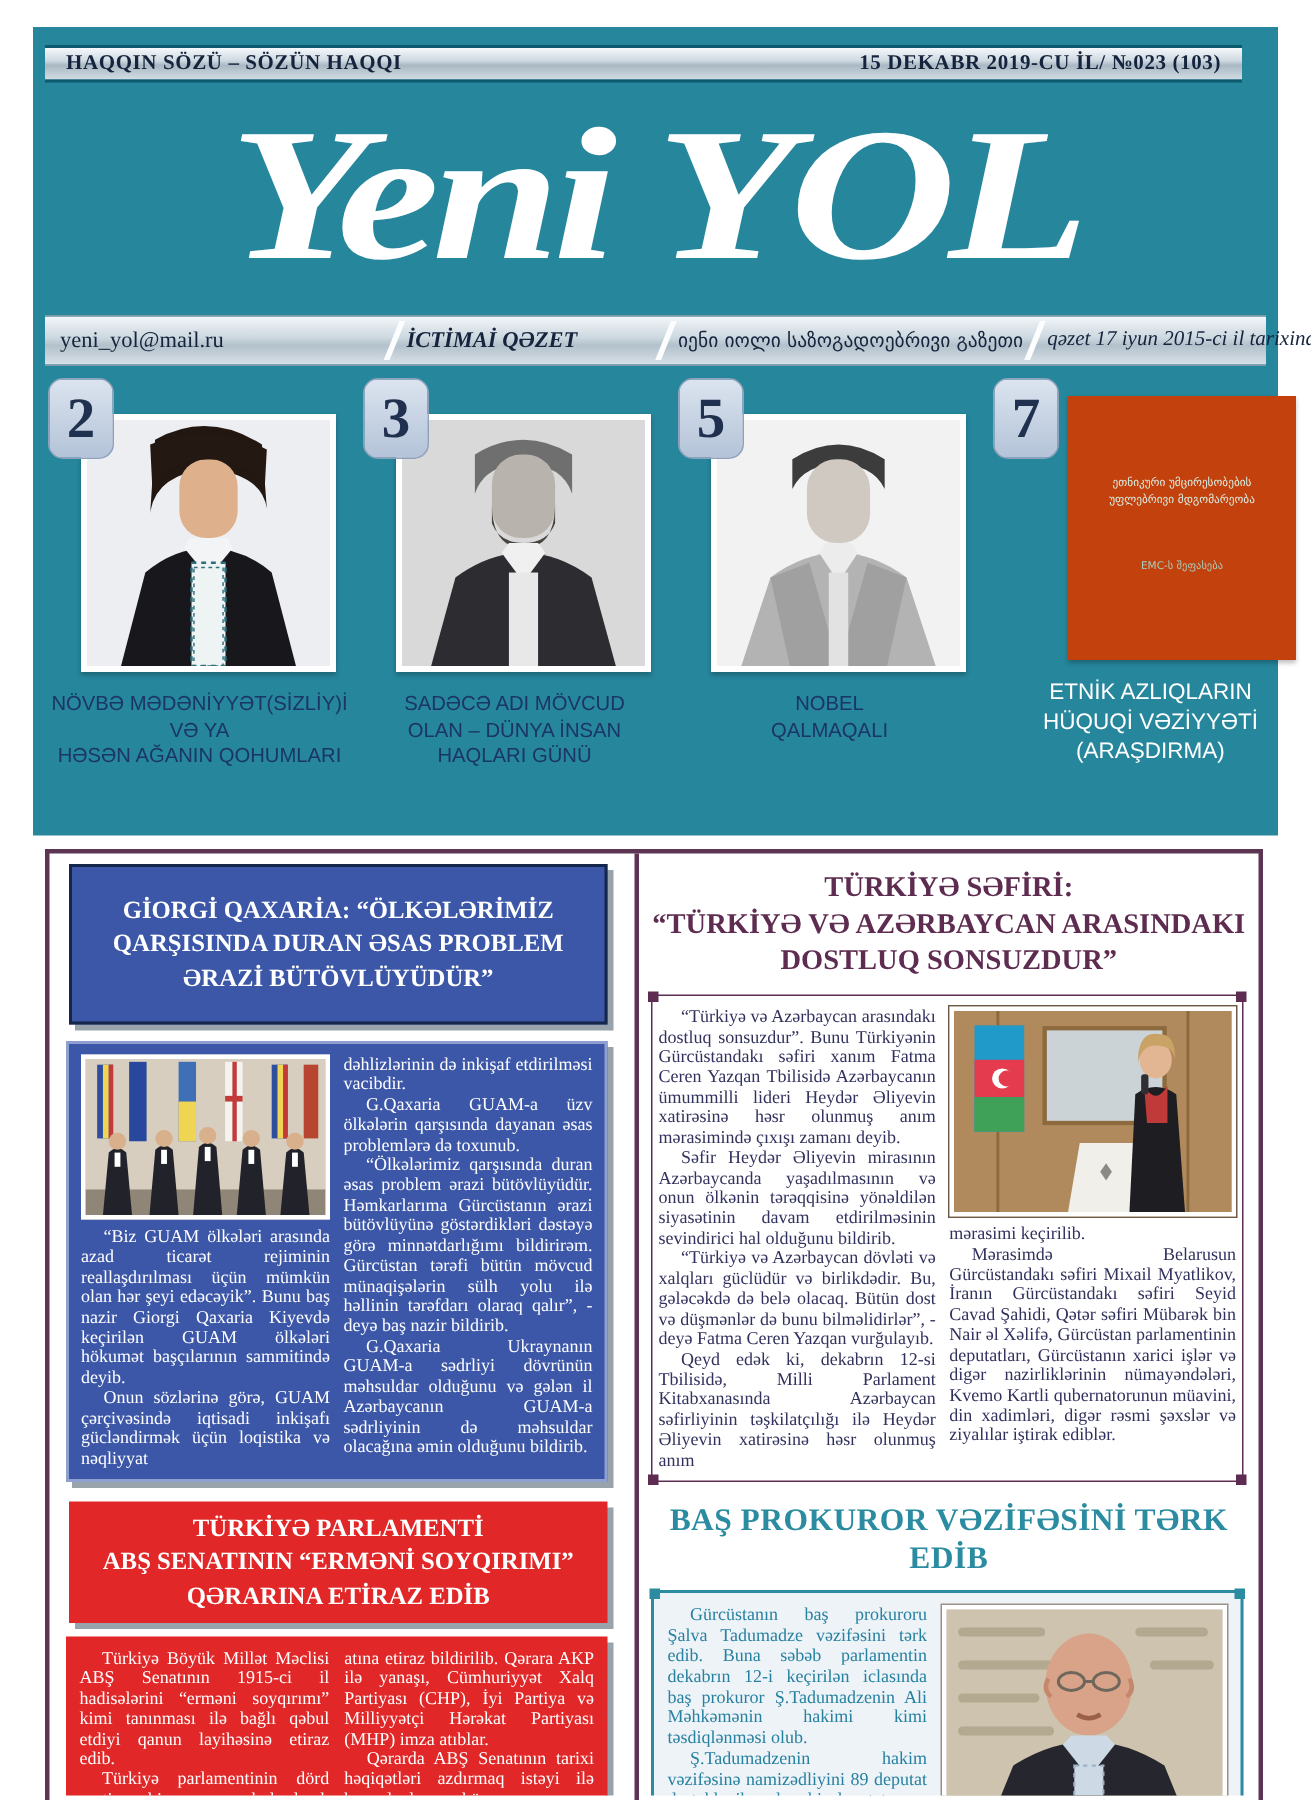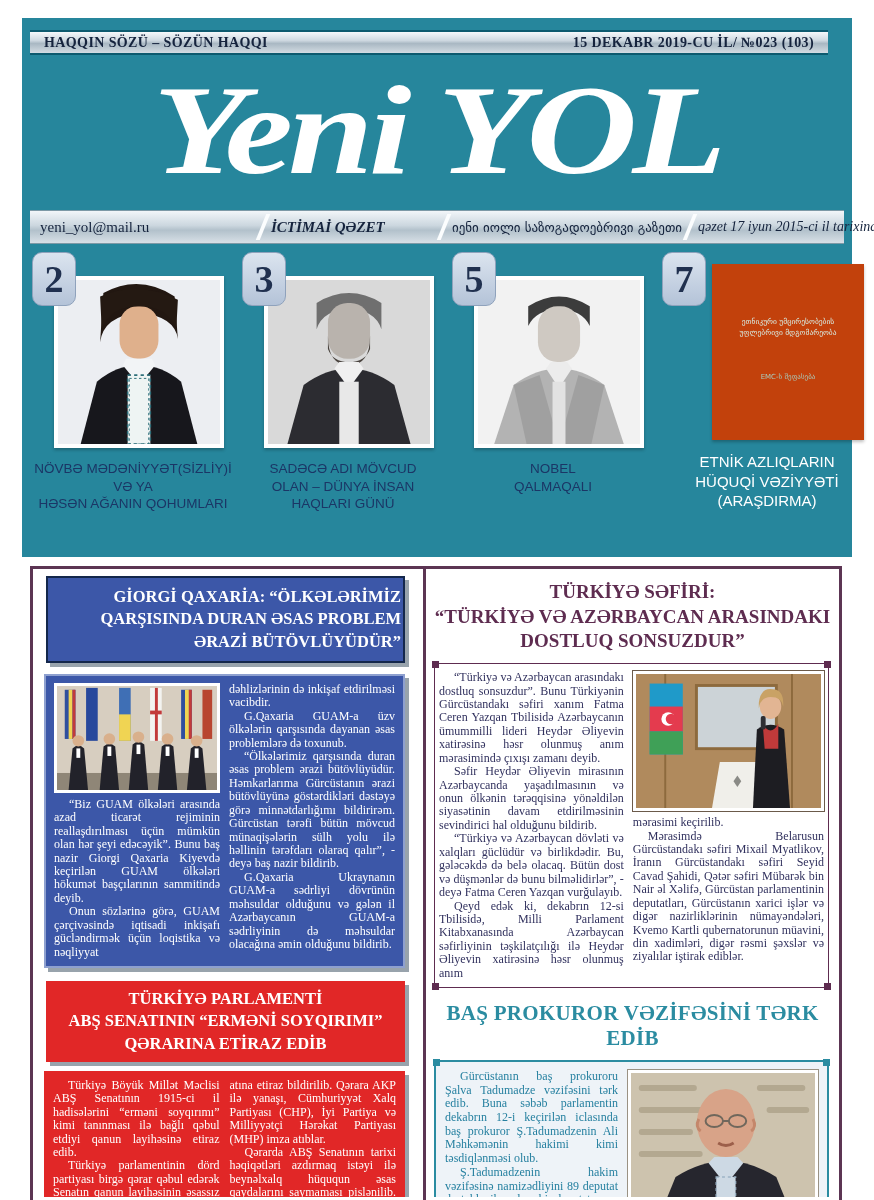--- a/index.html
+++ b/index.html
@@ -45,21 +45,21 @@
   .phead.white{color:#ffffff;font-size:15px;}
 
   
   .main{position:absolute;left:30px;top:566px;width:812px;height:634px;border:3px solid #5c3553;border-bottom:none;
     background:#ffffff;box-sizing:border-box;}
   .main-divider{position:absolute;left:390px;top:0;width:3px;height:100%;background:#5c3553;}
   .col-left{position:absolute;left:0;top:0;width:390px;height:628px;overflow:hidden;}
   .col-right{position:absolute;left:393px;top:0;width:413px;height:628px;overflow:hidden;font-family:Liberation Serif, serif;}
 
   .header-blue{margin:7px 18px 0 13px;background:#3c57a8;border:2px solid #14274b;box-shadow:4px 4px 0 #98a3ac;
-    color:#fff;text-align:right;font-weight:bold;font-size:16.5px;line-height:1.35;padding:8px 2px;white-space:pre-line;}
+    color:#fff;text-align:center;font-weight:bold;font-size:16.5px;line-height:1.35;padding:18px 2px;white-space:pre-line;}
   .body-blue{margin:11px 18px 0 11px;background:#3c57a8;border:2px solid #8ea0cf;box-shadow:4px 4px 0 #98a3ac;
     padding:7px 8px;color:#ffffff;display:flex;gap:9px;}
   .body-blue .tcol{flex:1 1 0;font-size:12px;line-height:1.12;text-align:justify;}
   .photo-box{width:100%;height:110px;border:3px solid #ffffff;box-sizing:border-box;margin-bottom:5px;background:#cfc6b8;}
   .photo-box svg{display:block;width:100%;height:100%;}
 
   .header-red{margin:13px 18px 0 13px;background:#e12727;box-shadow:4px 4px 0 #98a3ac;
     color:#fff;text-align:center;font-weight:bold;font-size:16.5px;line-height:1.35;padding:7px 12px;white-space:pre-line;}
   .body-red{margin:9px 18px 0 11px;background:#e12727;box-shadow:4px 4px 0 #98a3ac;
     padding:8px 9px;color:#ffffff;display:flex;gap:10px;height:160px;}

